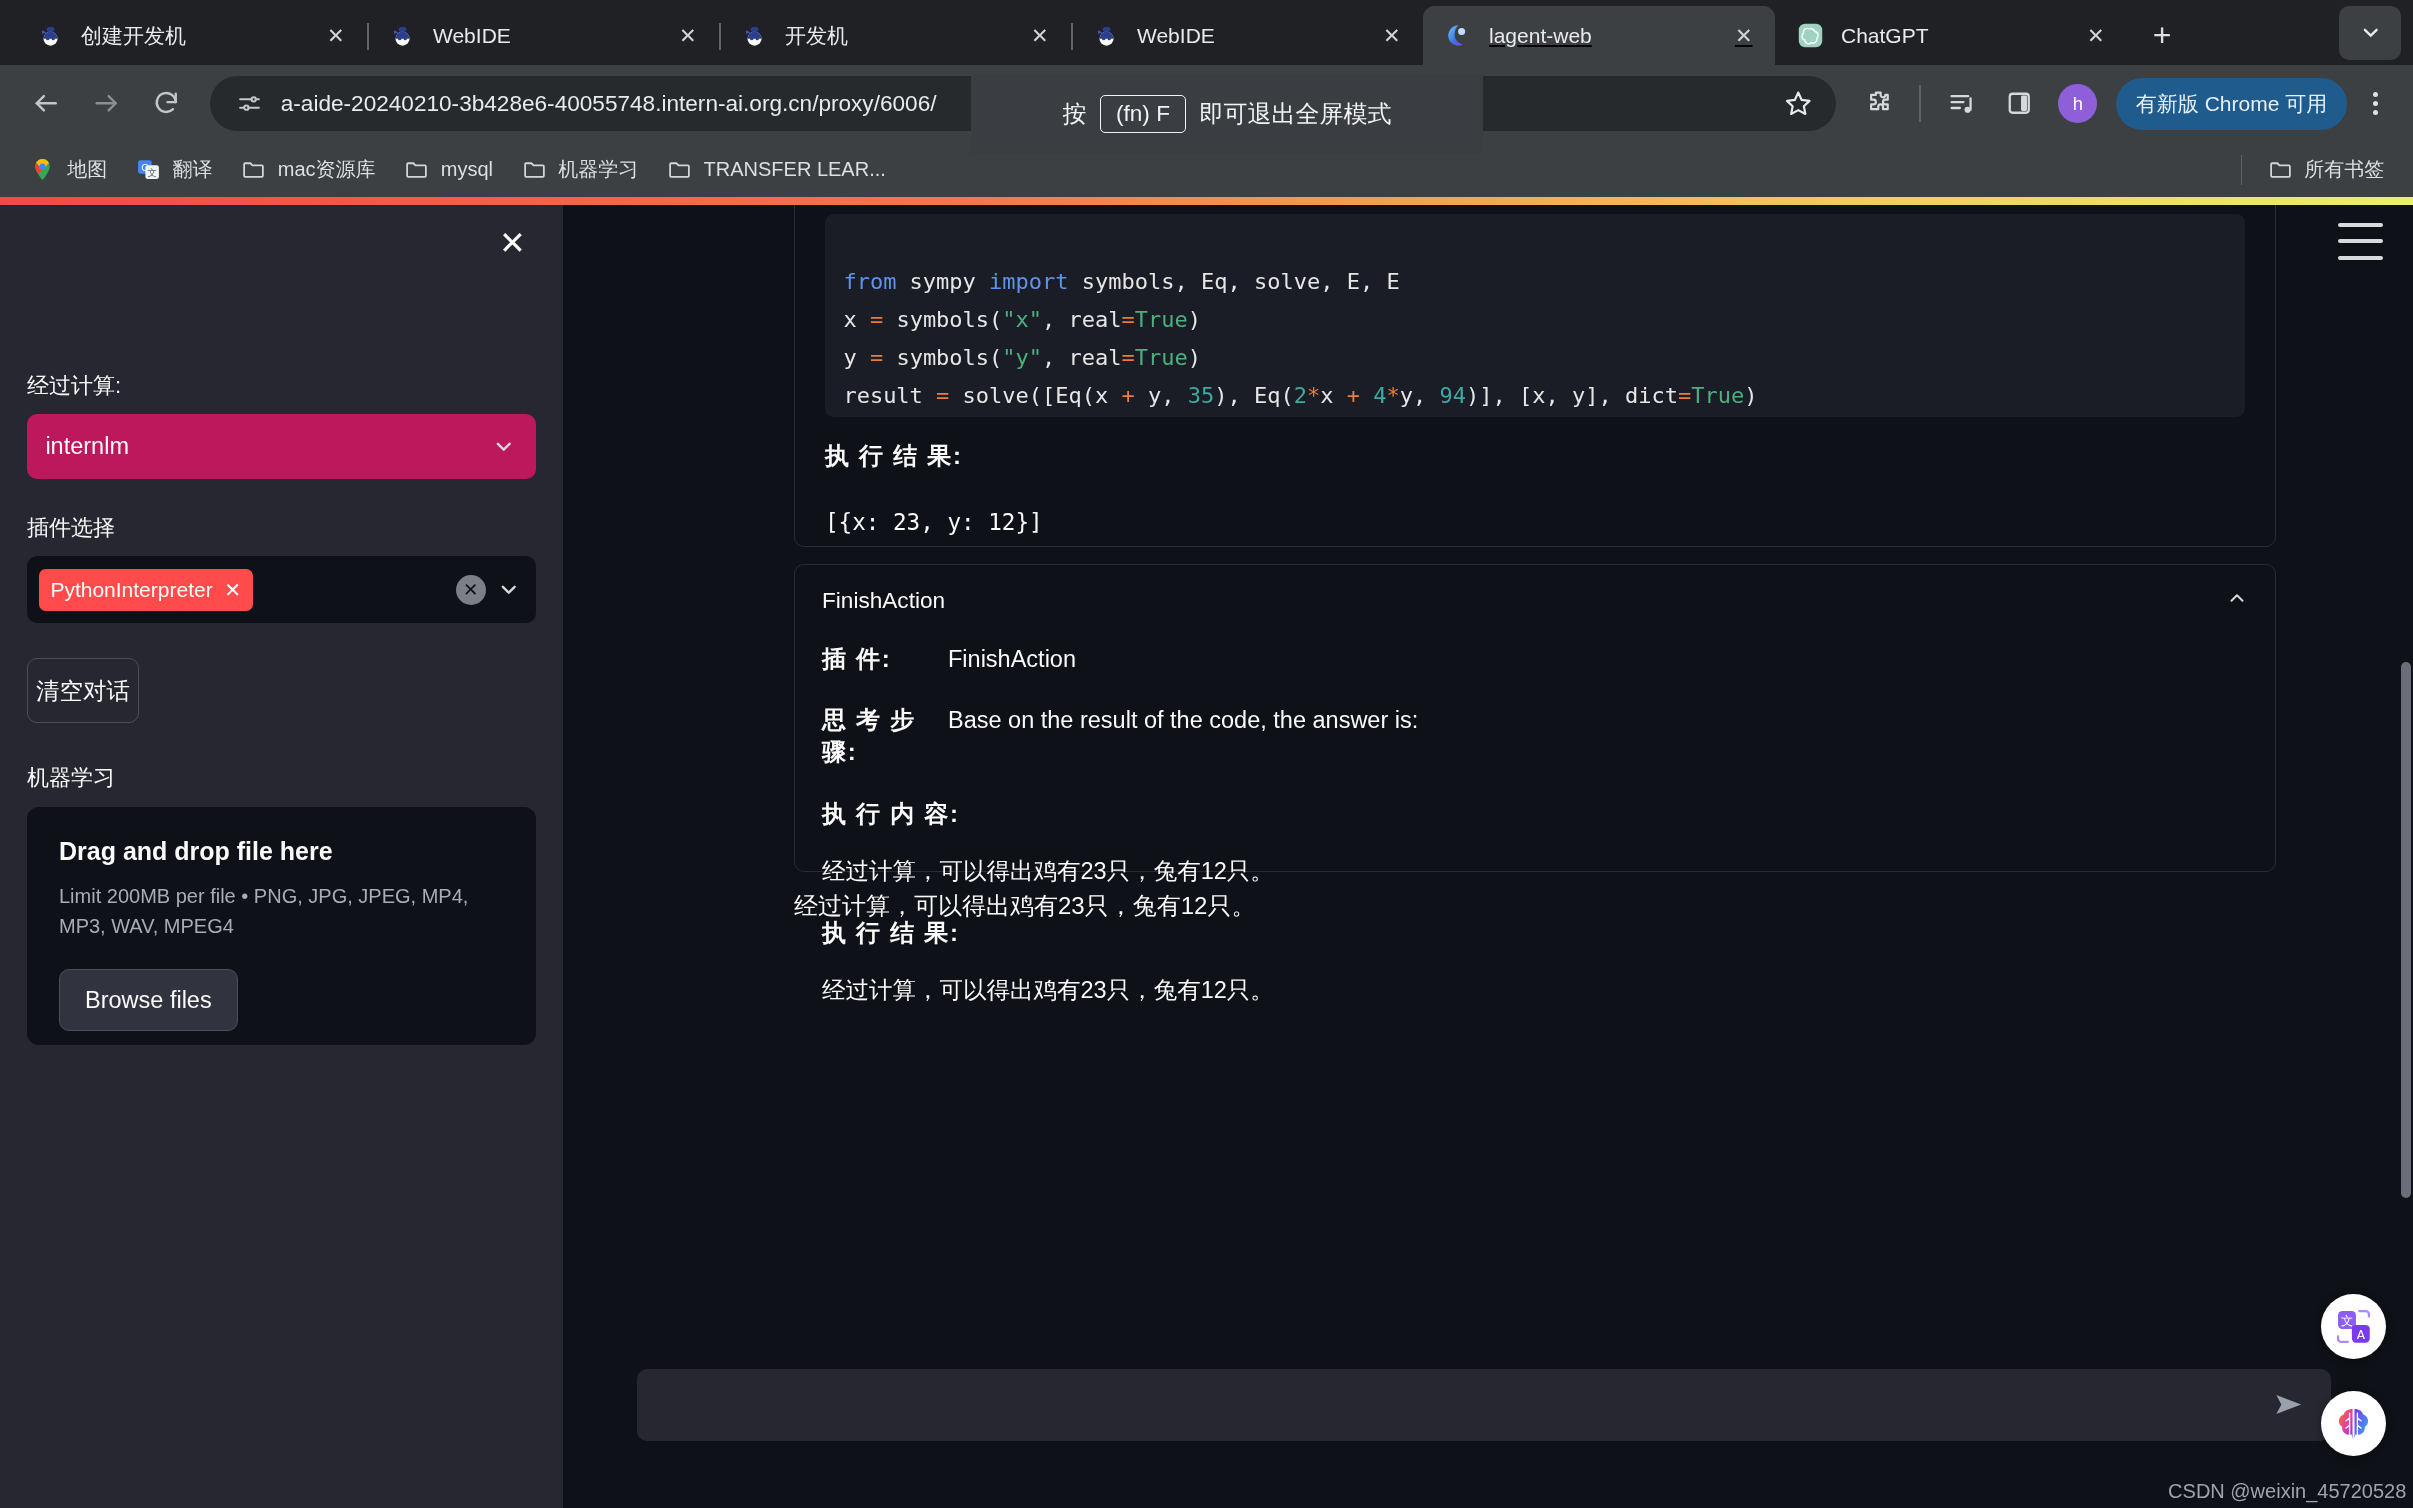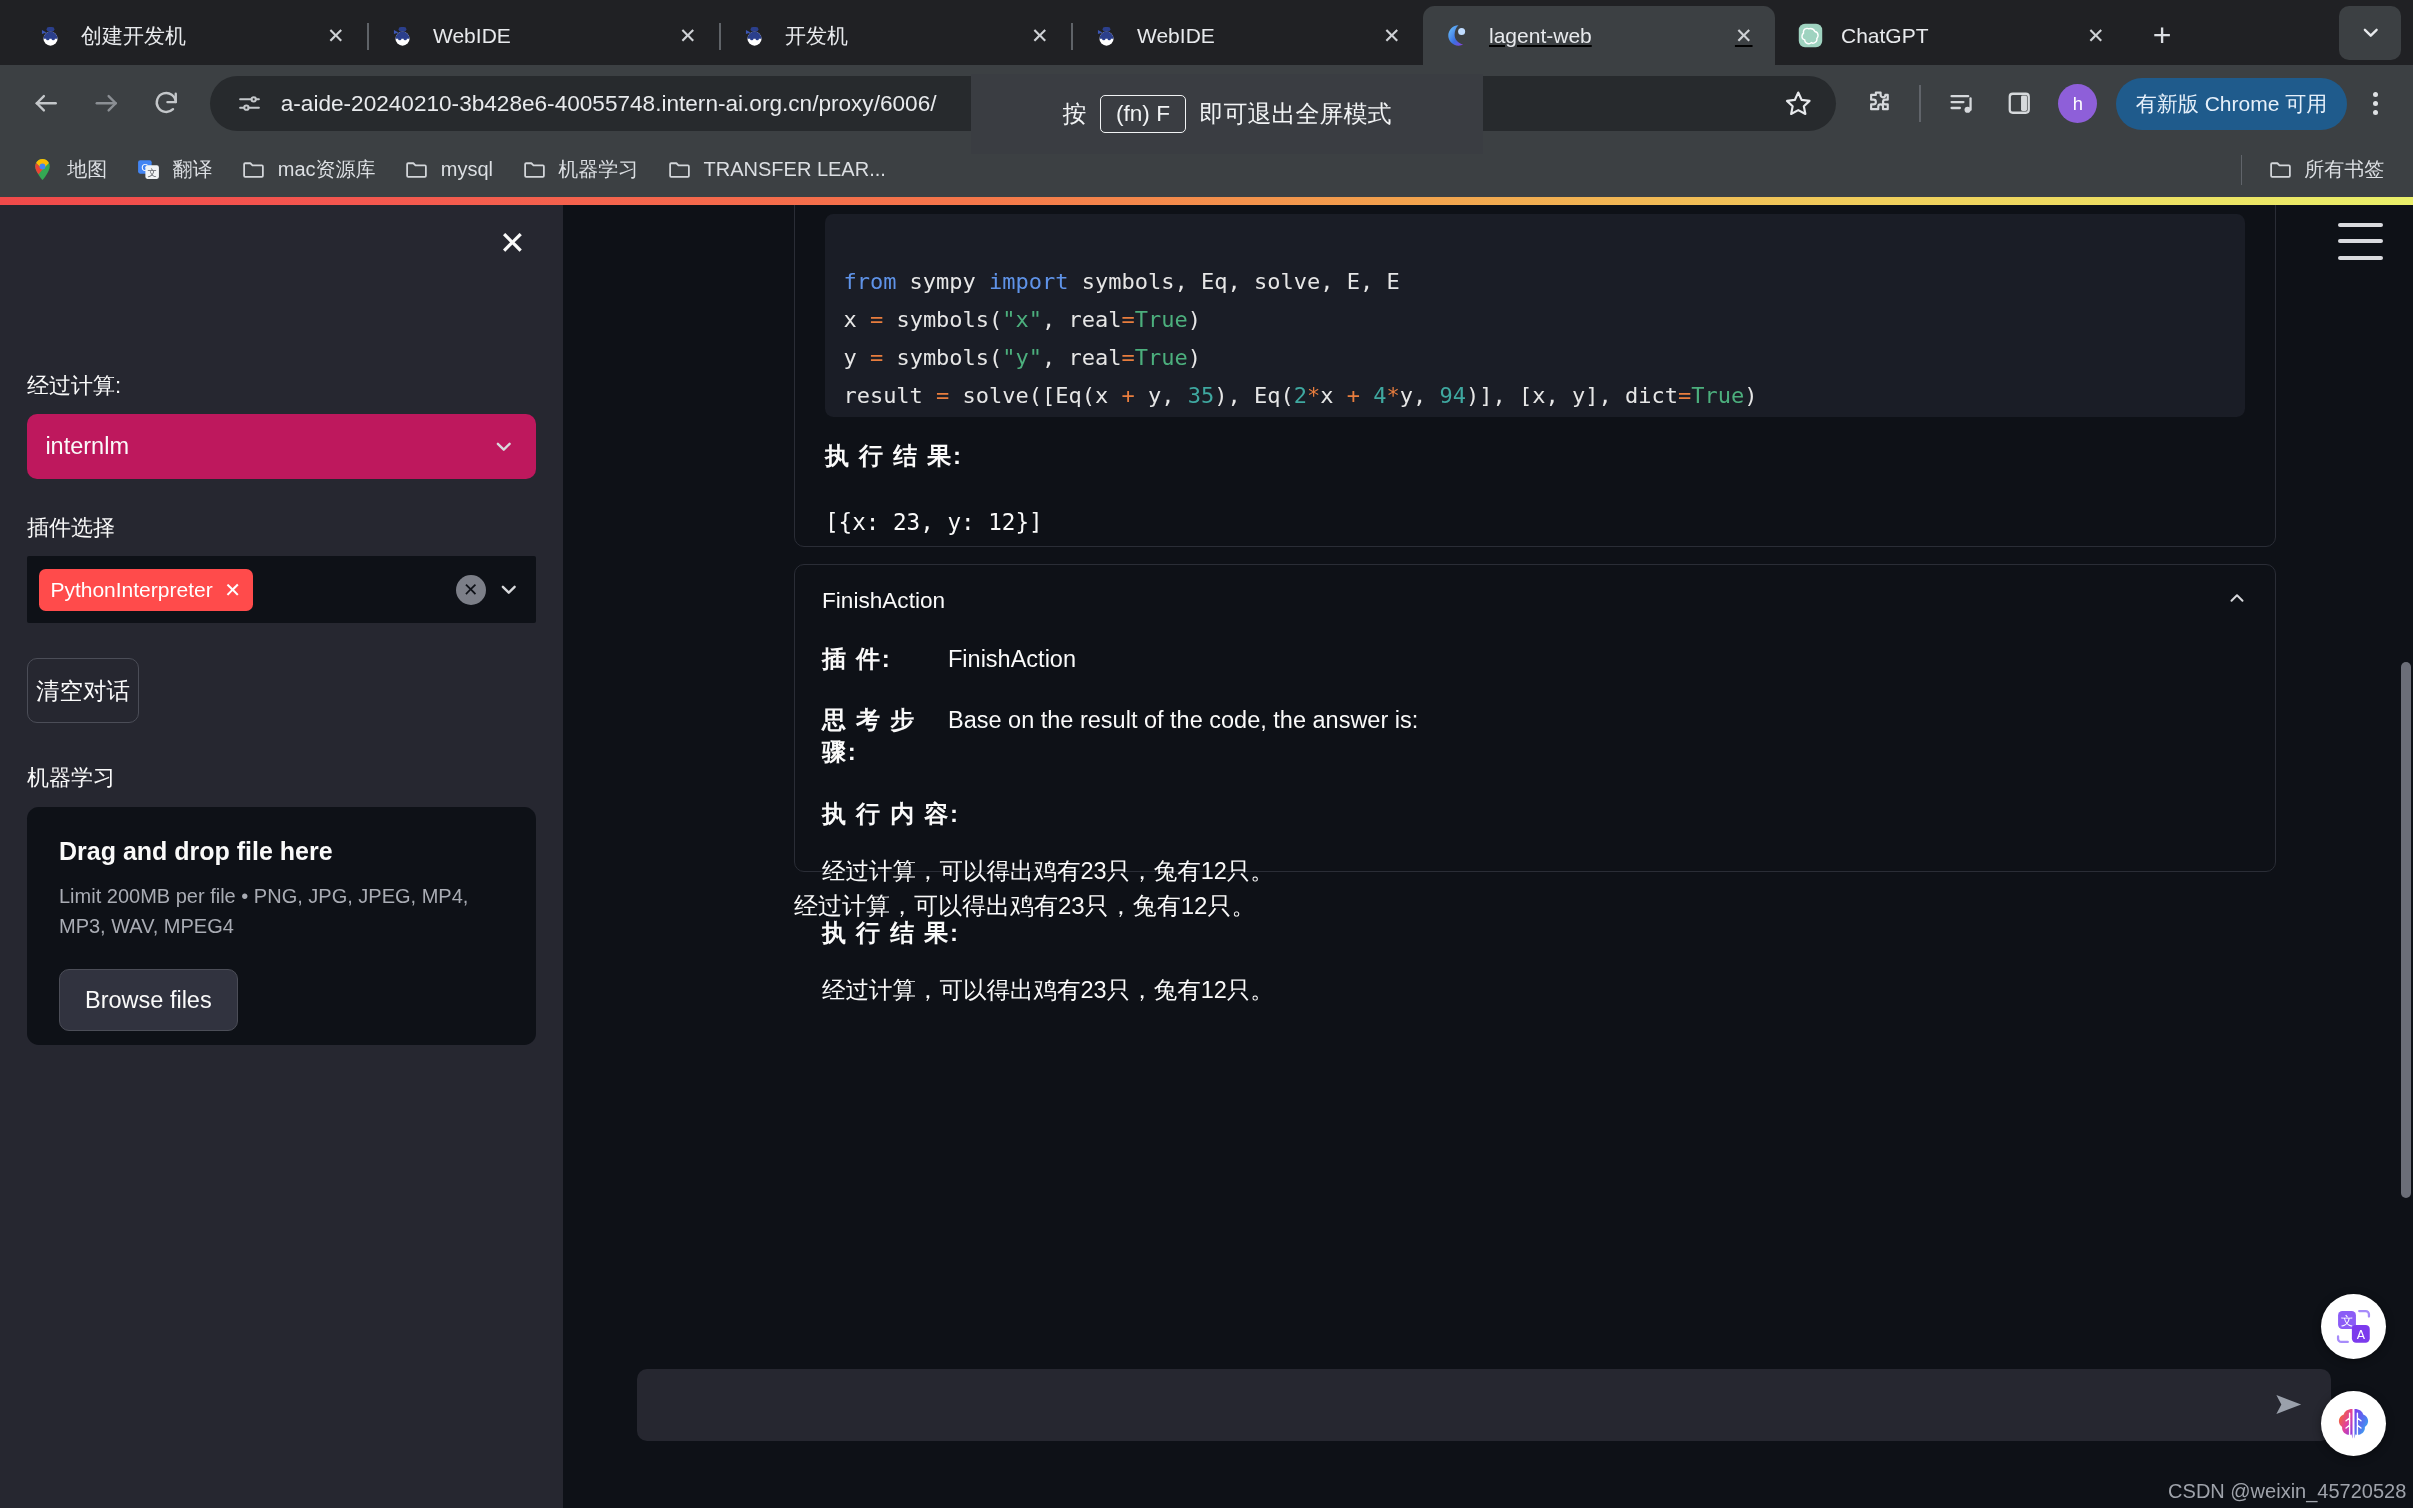--- a/index.html
+++ b/index.html
@@ -230,21 +230,21 @@
     padding: 0 18.4px;
     color: #fafafa;
     font-size: 23.5px;
     gap: 28px;
   }
   .select-box .val { flex: 1 1 auto; }
   .chev { width: 28.5px; height: 28.5px; flex: 0 0 28.5px; display: flex; align-items: center; justify-content: center; color: #d8d9dc; }
   .multiselect {
     min-height: 67px;
     background: #0e1117;
-    border-radius: 2px;
+    border-radius: 10px;
     display: flex;
     align-items: center;
     padding: 8.4px 13.4px 8.4px 11.7px;
     gap: 8.4px;
   }
   .chip {
     background: #ff4b4b;
     color: #ffffff;
     font-size: 21px;
     border-radius: 6.7px;

